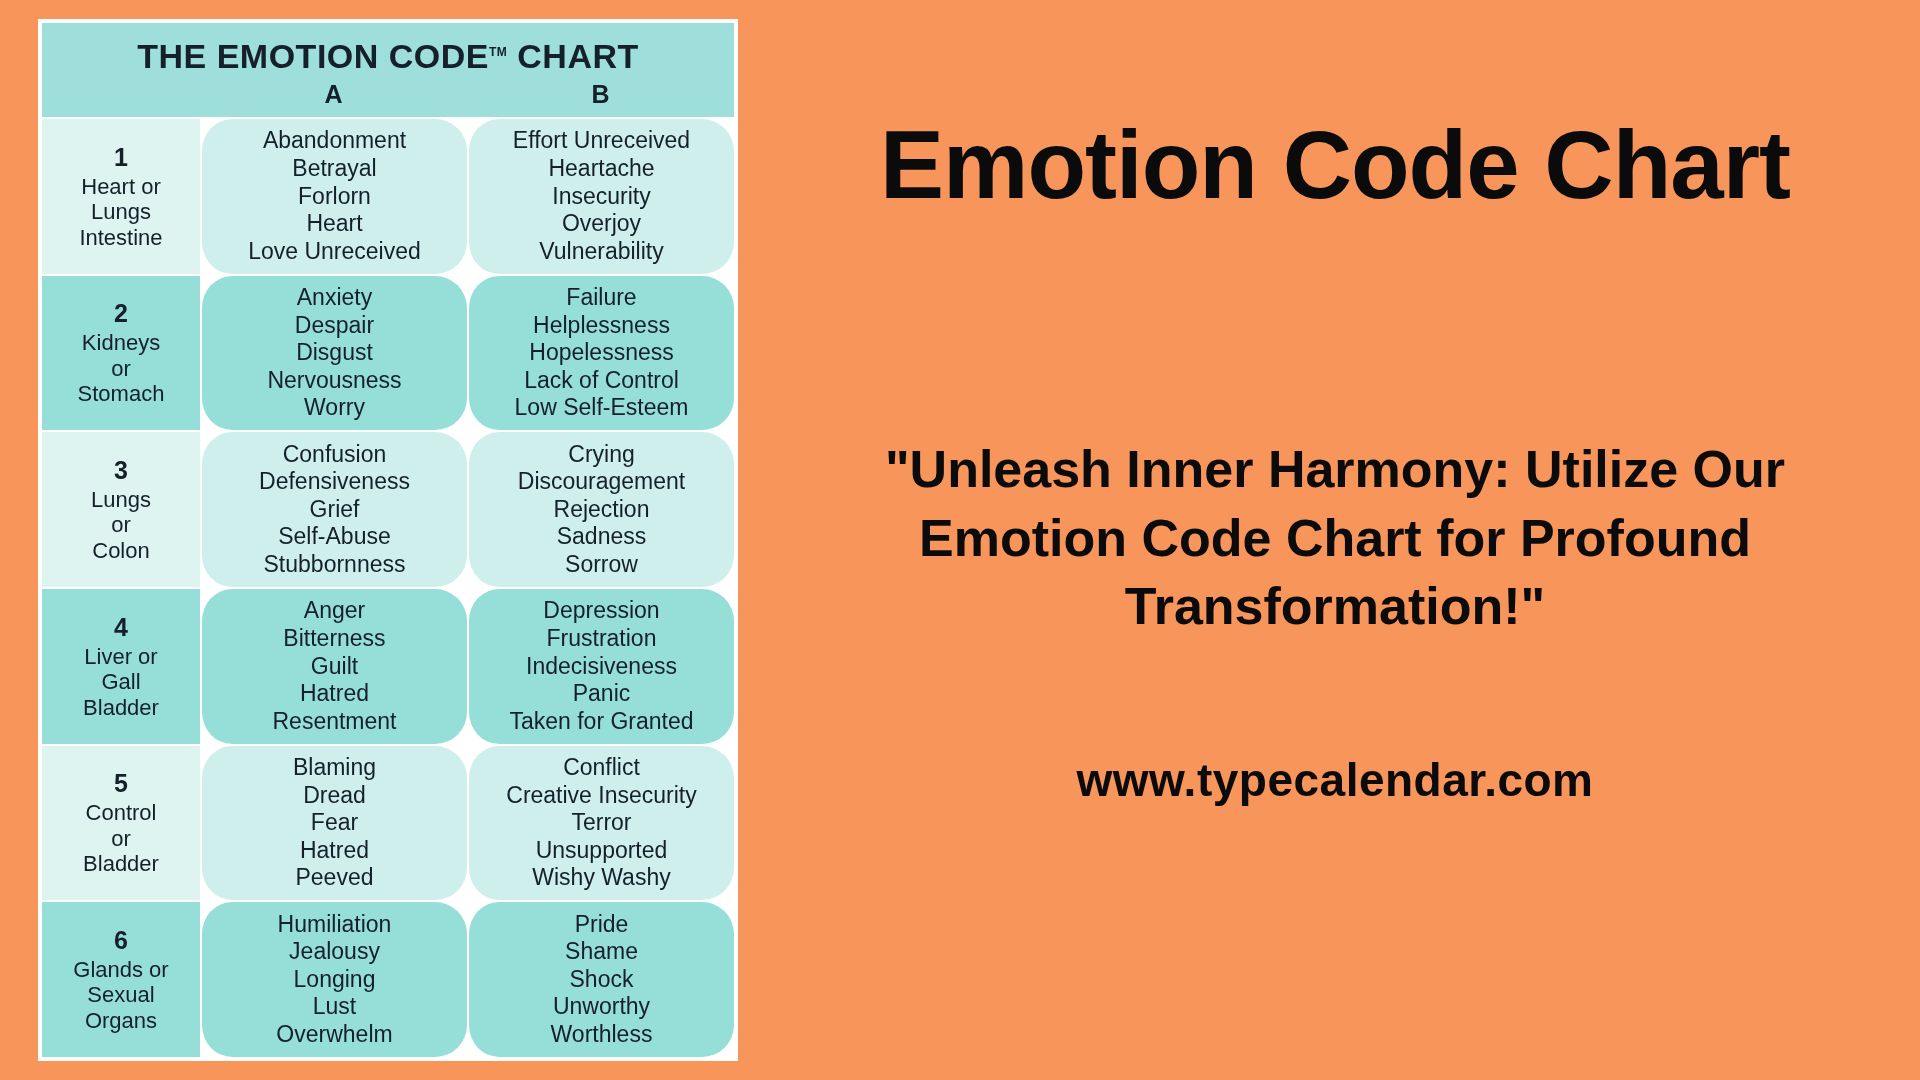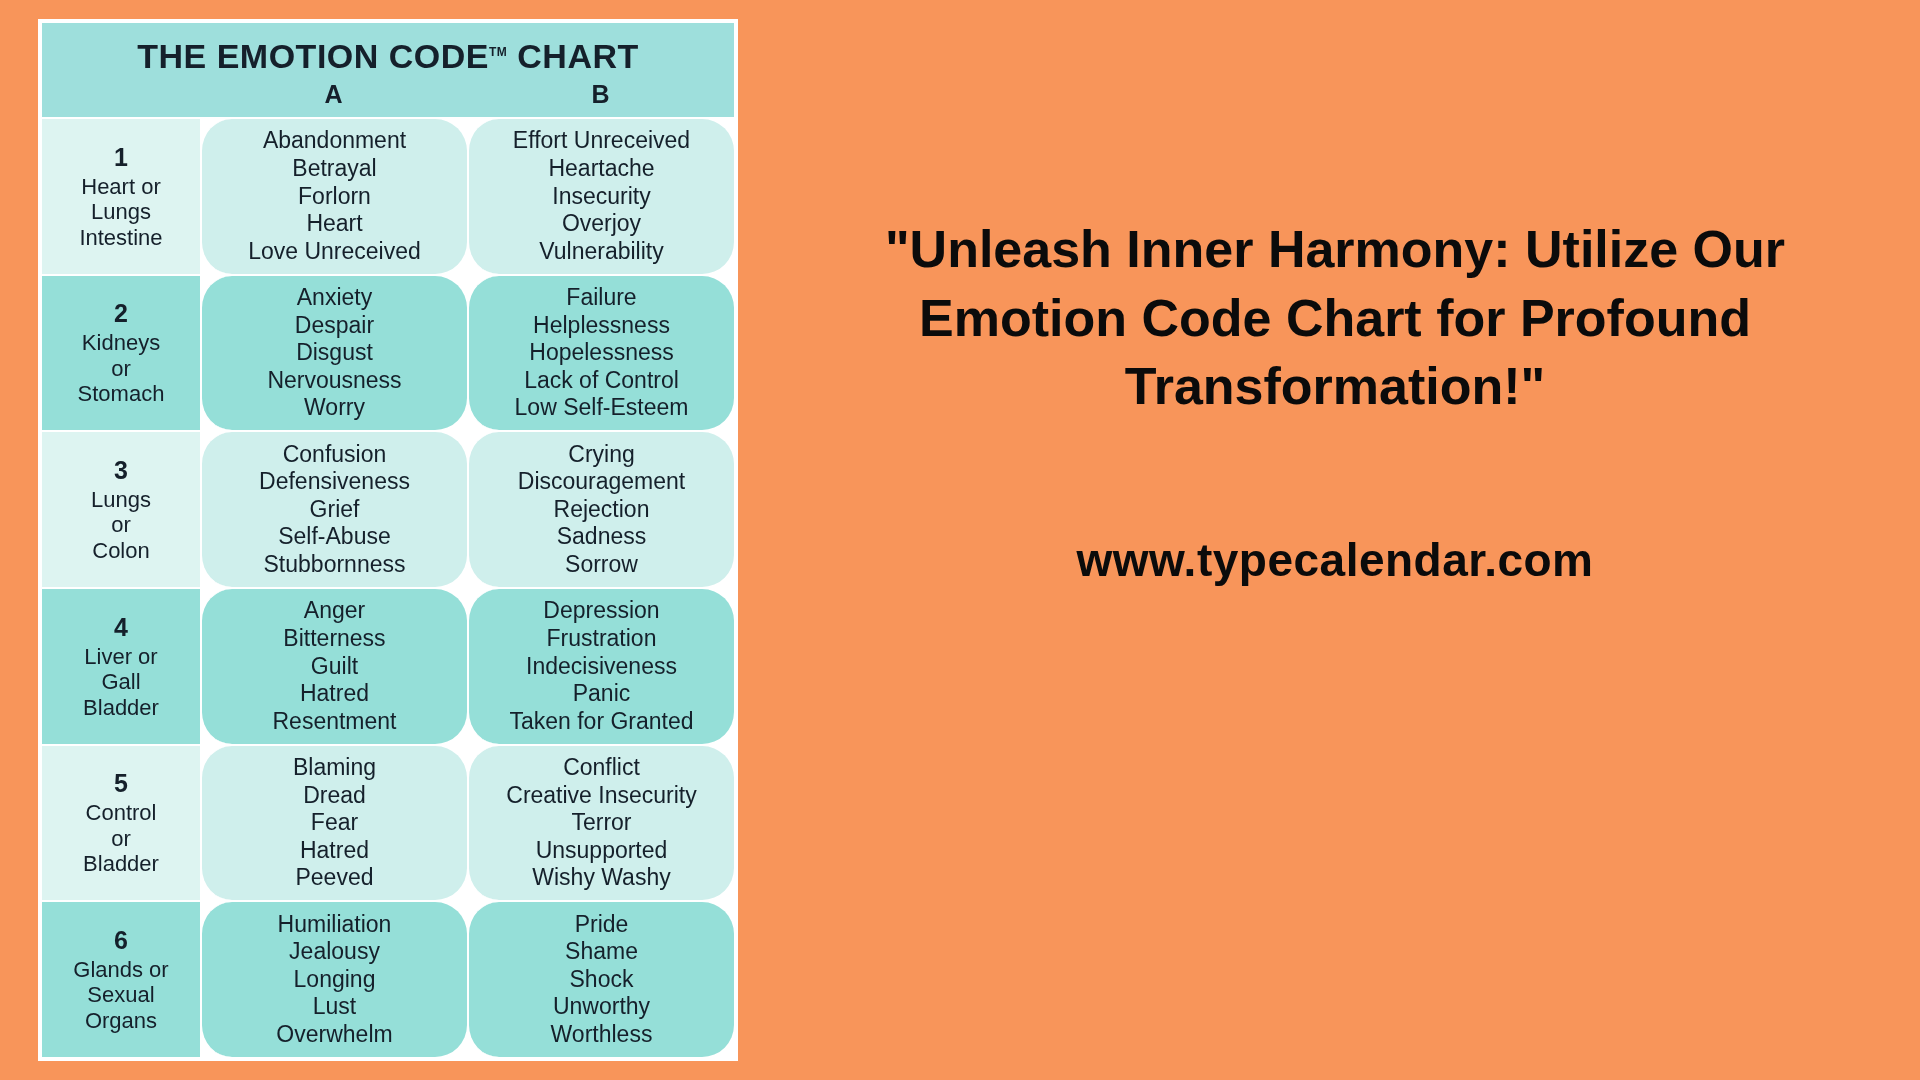--- a/index.html
+++ b/index.html
@@ -296,17 +296,18 @@
               <div class="e">Shock</div>
               <div class="e">Unworthy</div>
               <div class="e">Worthless</div>
             </div>
           </div>
         </div>
     </div>
   </div>
 
   <div class="right">
+    <div class="headline">Emotion Code Chart</div>
     <div class="quote">"Unleash Inner Harmony: Utilize Our Emotion Code Chart for Profound Transformation!"</div>
     <div class="site">www.typecalendar.com</div>
   </div>
 
 </div>
 
 </body></html>

